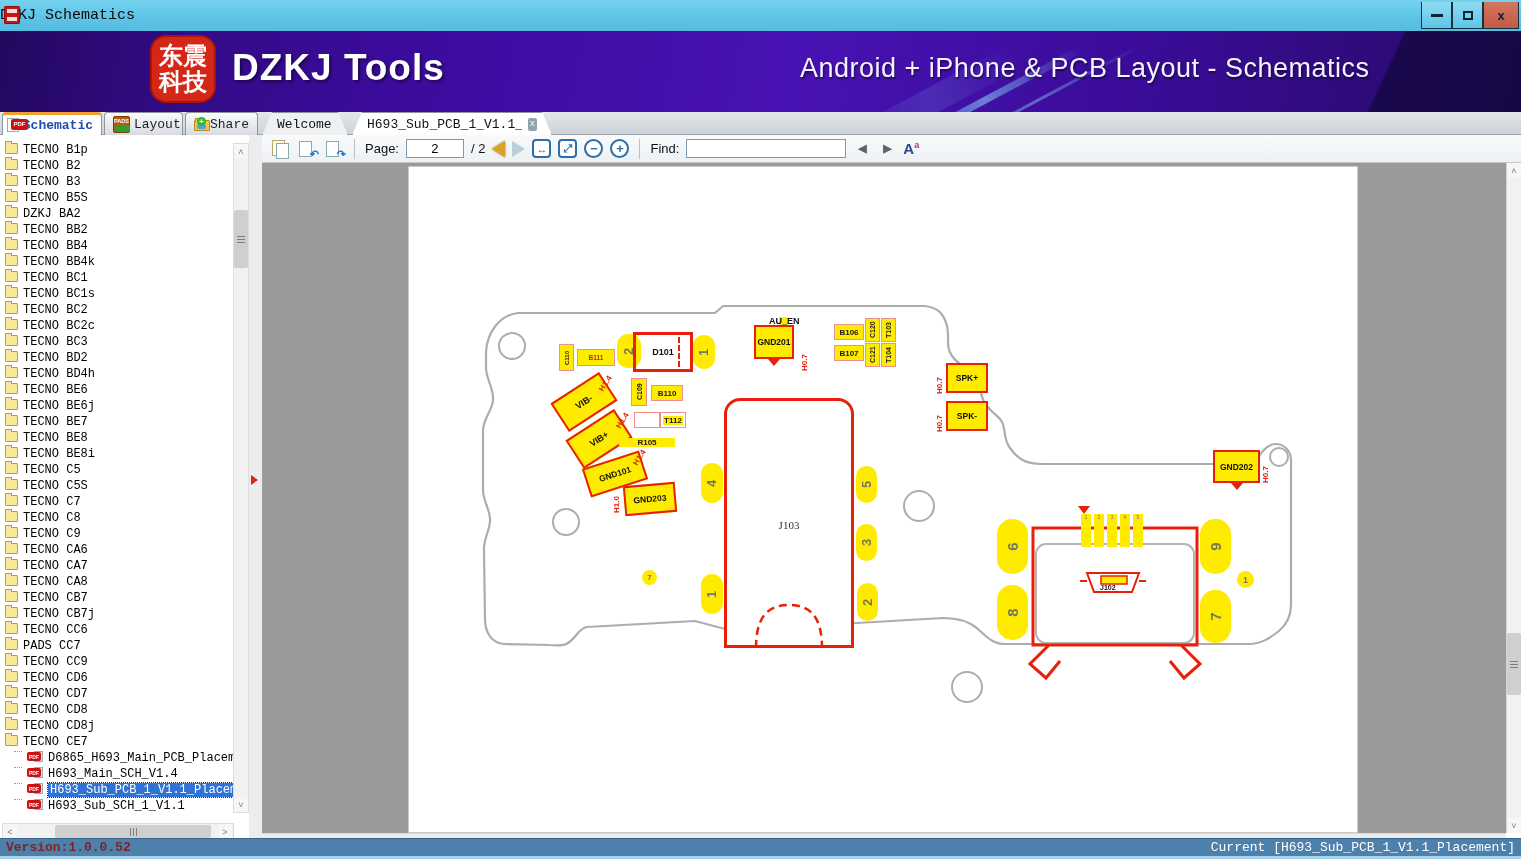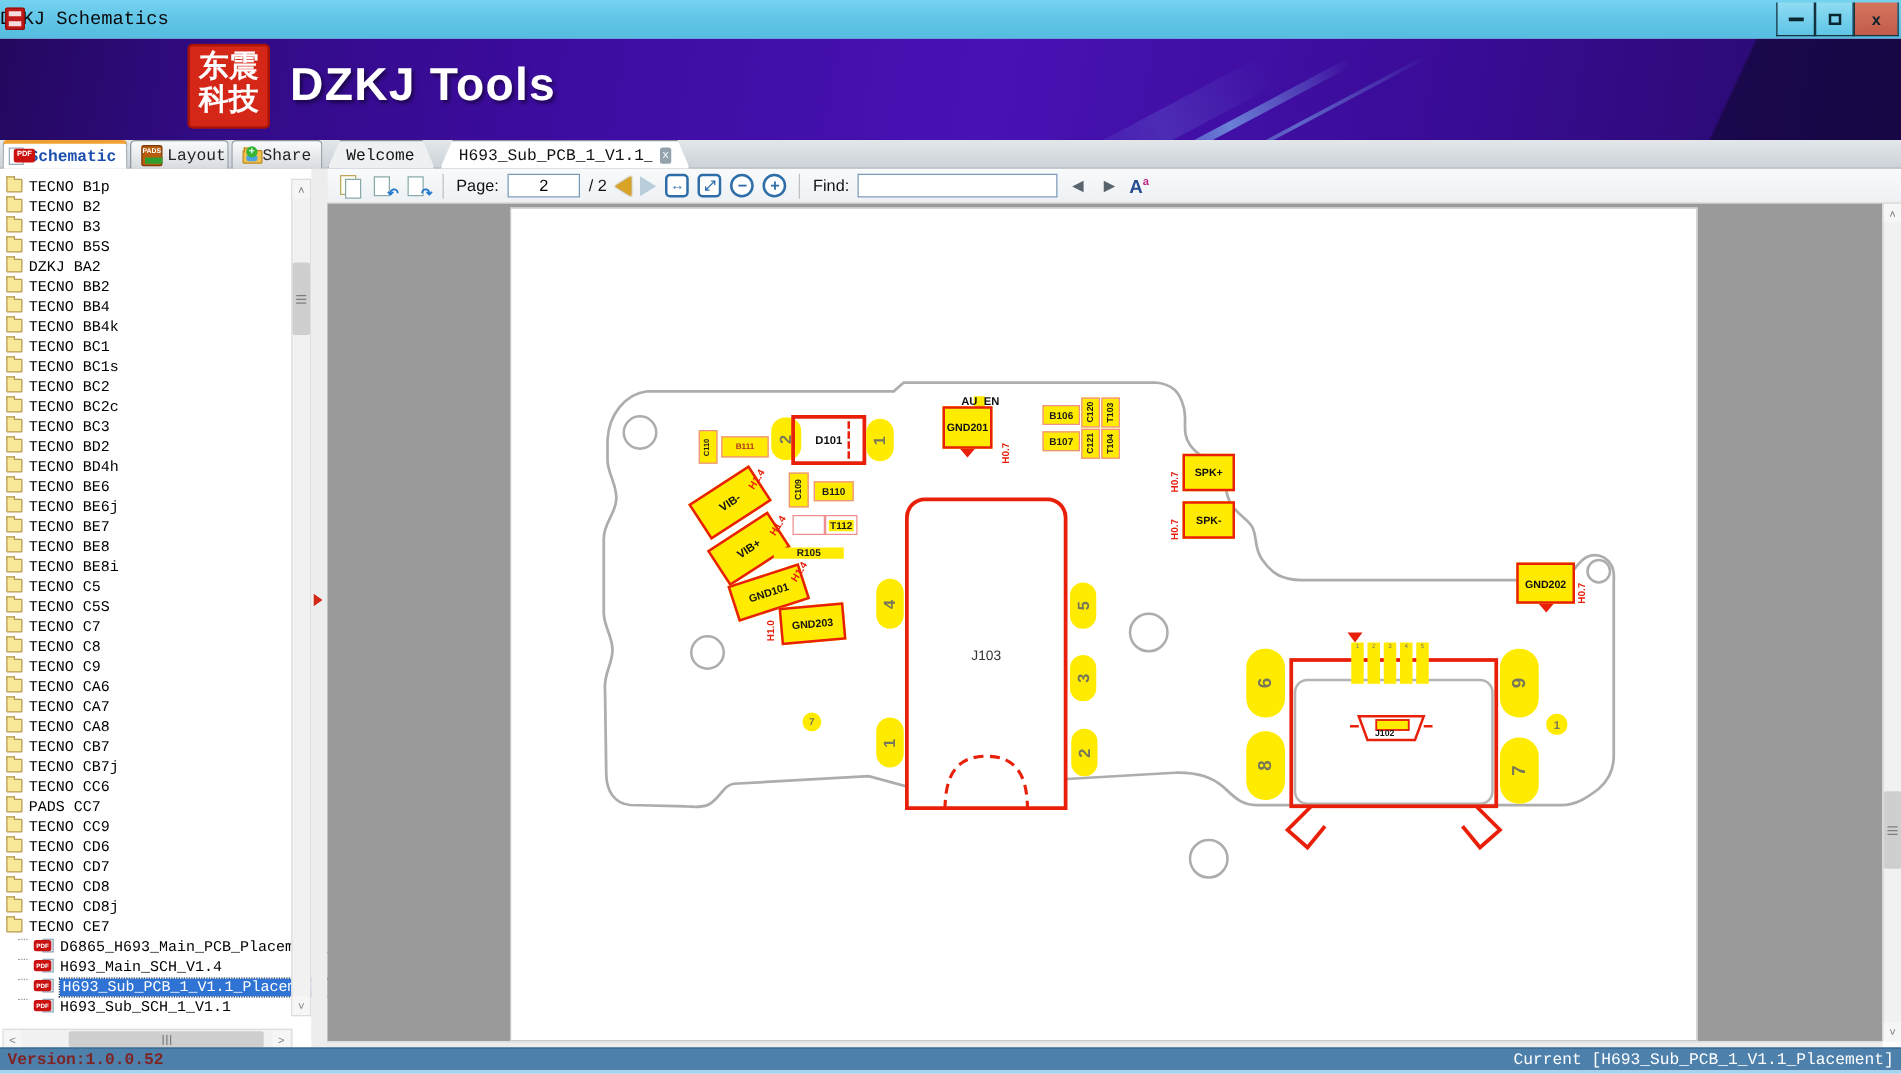--- a/index.html
+++ b/index.html
@@ -25,23 +25,23 @@
 
   
   .banner { position:absolute; left:0; top:31px; width:1521px; height:81px; overflow:hidden;
     background:linear-gradient(100deg,#23085e 0%,#320b86 12%,#3d0ca0 30%,#4812b4 52%,#3a0c98 75%,#260a66 100%); }
   .streak { position:absolute; background:linear-gradient(180deg,rgba(140,220,255,0),rgba(140,220,255,.55),rgba(140,220,255,0)); transform:rotate(62deg); }
   .s1 { left:980px; top:-40px; width:7px; height:220px; }
   .s2 { left:1035px; top:-50px; width:3px; height:240px; opacity:.8; }
   .s3 { left:918px; top:-30px; width:26px; height:200px; opacity:.25; }
   .banner-tri { position:absolute; right:0; top:0; width:220px; height:81px;
     background:linear-gradient(115deg,rgba(10,5,40,0) 40%,rgba(10,5,40,.55) 41%); }
-  .logo { position:absolute; left:150px; top:4px; width:66px; height:68px; background:#d42718; border-radius:4px;
+  .logo { position:absolute; left:150px; top:4px; width:66px; height:68px; background:#d42718; border-radius:16px;
     border:2px solid #a81408; display:flex; flex-direction:column; align-items:center; justify-content:center;
-    font-family:Liberation Mono, monospace; color:#fff; font-weight:bold; font-size:24px; line-height:26px; }
+    font-family:Liberation Serif, serif; color:#fff; font-weight:bold; font-size:24px; line-height:26px; }
   .brand { position:absolute; left:232px; top:16px; color:#fff; font-size:37px; font-weight:bold; letter-spacing:1px;
     text-shadow:2px 2px 3px rgba(0,0,0,.45); }
   .tagline { position:absolute; left:800px; top:22px; color:#f4f2ff; font-size:27px; letter-spacing:.5px;
     text-shadow:1px 2px 2px rgba(0,0,0,.5); }
 
   
   .tabstrip { position:absolute; left:0; top:112px; width:1521px; height:23px;
     background:linear-gradient(180deg,#e3e7ea,#ccd2d8); border-bottom:1px solid #9aa2aa; }
   .ftab { position:absolute; top:0; height:23px; display:flex; align-items:center; gap:4px; padding:0 8px;
     border:1px solid #8d969e; border-bottom:none; border-radius:4px 4px 0 0; cursor:pointer;
@@ -180,20 +180,21 @@
   <div class="banner">
     <div class="streak s3"></div>
     <div class="streak s1"></div>
     <div class="streak s2"></div>
     <div class="banner-tri"></div>
     <div class="logo">
       <span>东震</span>
       <span>科技</span>
     </div>
     <div class="brand">DZKJ Tools</div>
+    <div class="tagline">Android + iPhone &amp; PCB Layout - Schematics</div>
   </div>
 
   <div class="tabstrip">
     <div class="ftab active tab-schematic">
       <span class="pdficon">
           <span class="page"></span>
           <span class="badge">PDF</span>
         </span>
       <span>Schematic</span>
     </div>
@@ -584,21 +585,21 @@
       <div class="comp ylab vtext" style="left:222px;top:211px;width:16px;height:28px;font-size:7px;">C109</div>
       <div class="comp ylab" style="left:242px;top:218px;width:32px;height:16px;">B110</div>
       <div class="comp ylab" style="left:225px;top:245px;width:26px;height:16px;background:#fff;">
           <span style="background:#ffeb00;padding:0 18px;margin-top:44px;">R105</span>
         </div>
       <div class="comp ylab" style="left:251px;top:245px;width:26px;height:16px;background:#fff;">
           <span style="background:#ffeb00;padding:0 1px;">T112</span>
         </div>
 
       <div class="comp" style="left:315px;top:231px;width:130px;height:250px;border:3px solid #e8200a;border-radius:16px 16px 0 0;background:#fff;">
-        <span class="pcb-black" style="position:absolute;left:0;right:0;top:118px;text-align:center;font-weight:normal;font-size:11px;color:#333;">J103</span>
+        <span class="pcb-black" style="position:absolute;left:0;right:0;top:118px;text-align:center;font-weight:normal;font-size:11px;color:#333;font-family:Liberation Serif, serif;">J103</span>
       </div>
       <div class="comp pad" style="left:292px;top:296px;width:22px;height:40px;">
           <span>4</span>
         </div>
       <div class="comp pad" style="left:292px;top:407px;width:22px;height:40px;">
           <span>1</span>
         </div>
       <div class="comp pad" style="left:447px;top:299px;width:21px;height:37px;">
           <span>5</span>
         </div>

